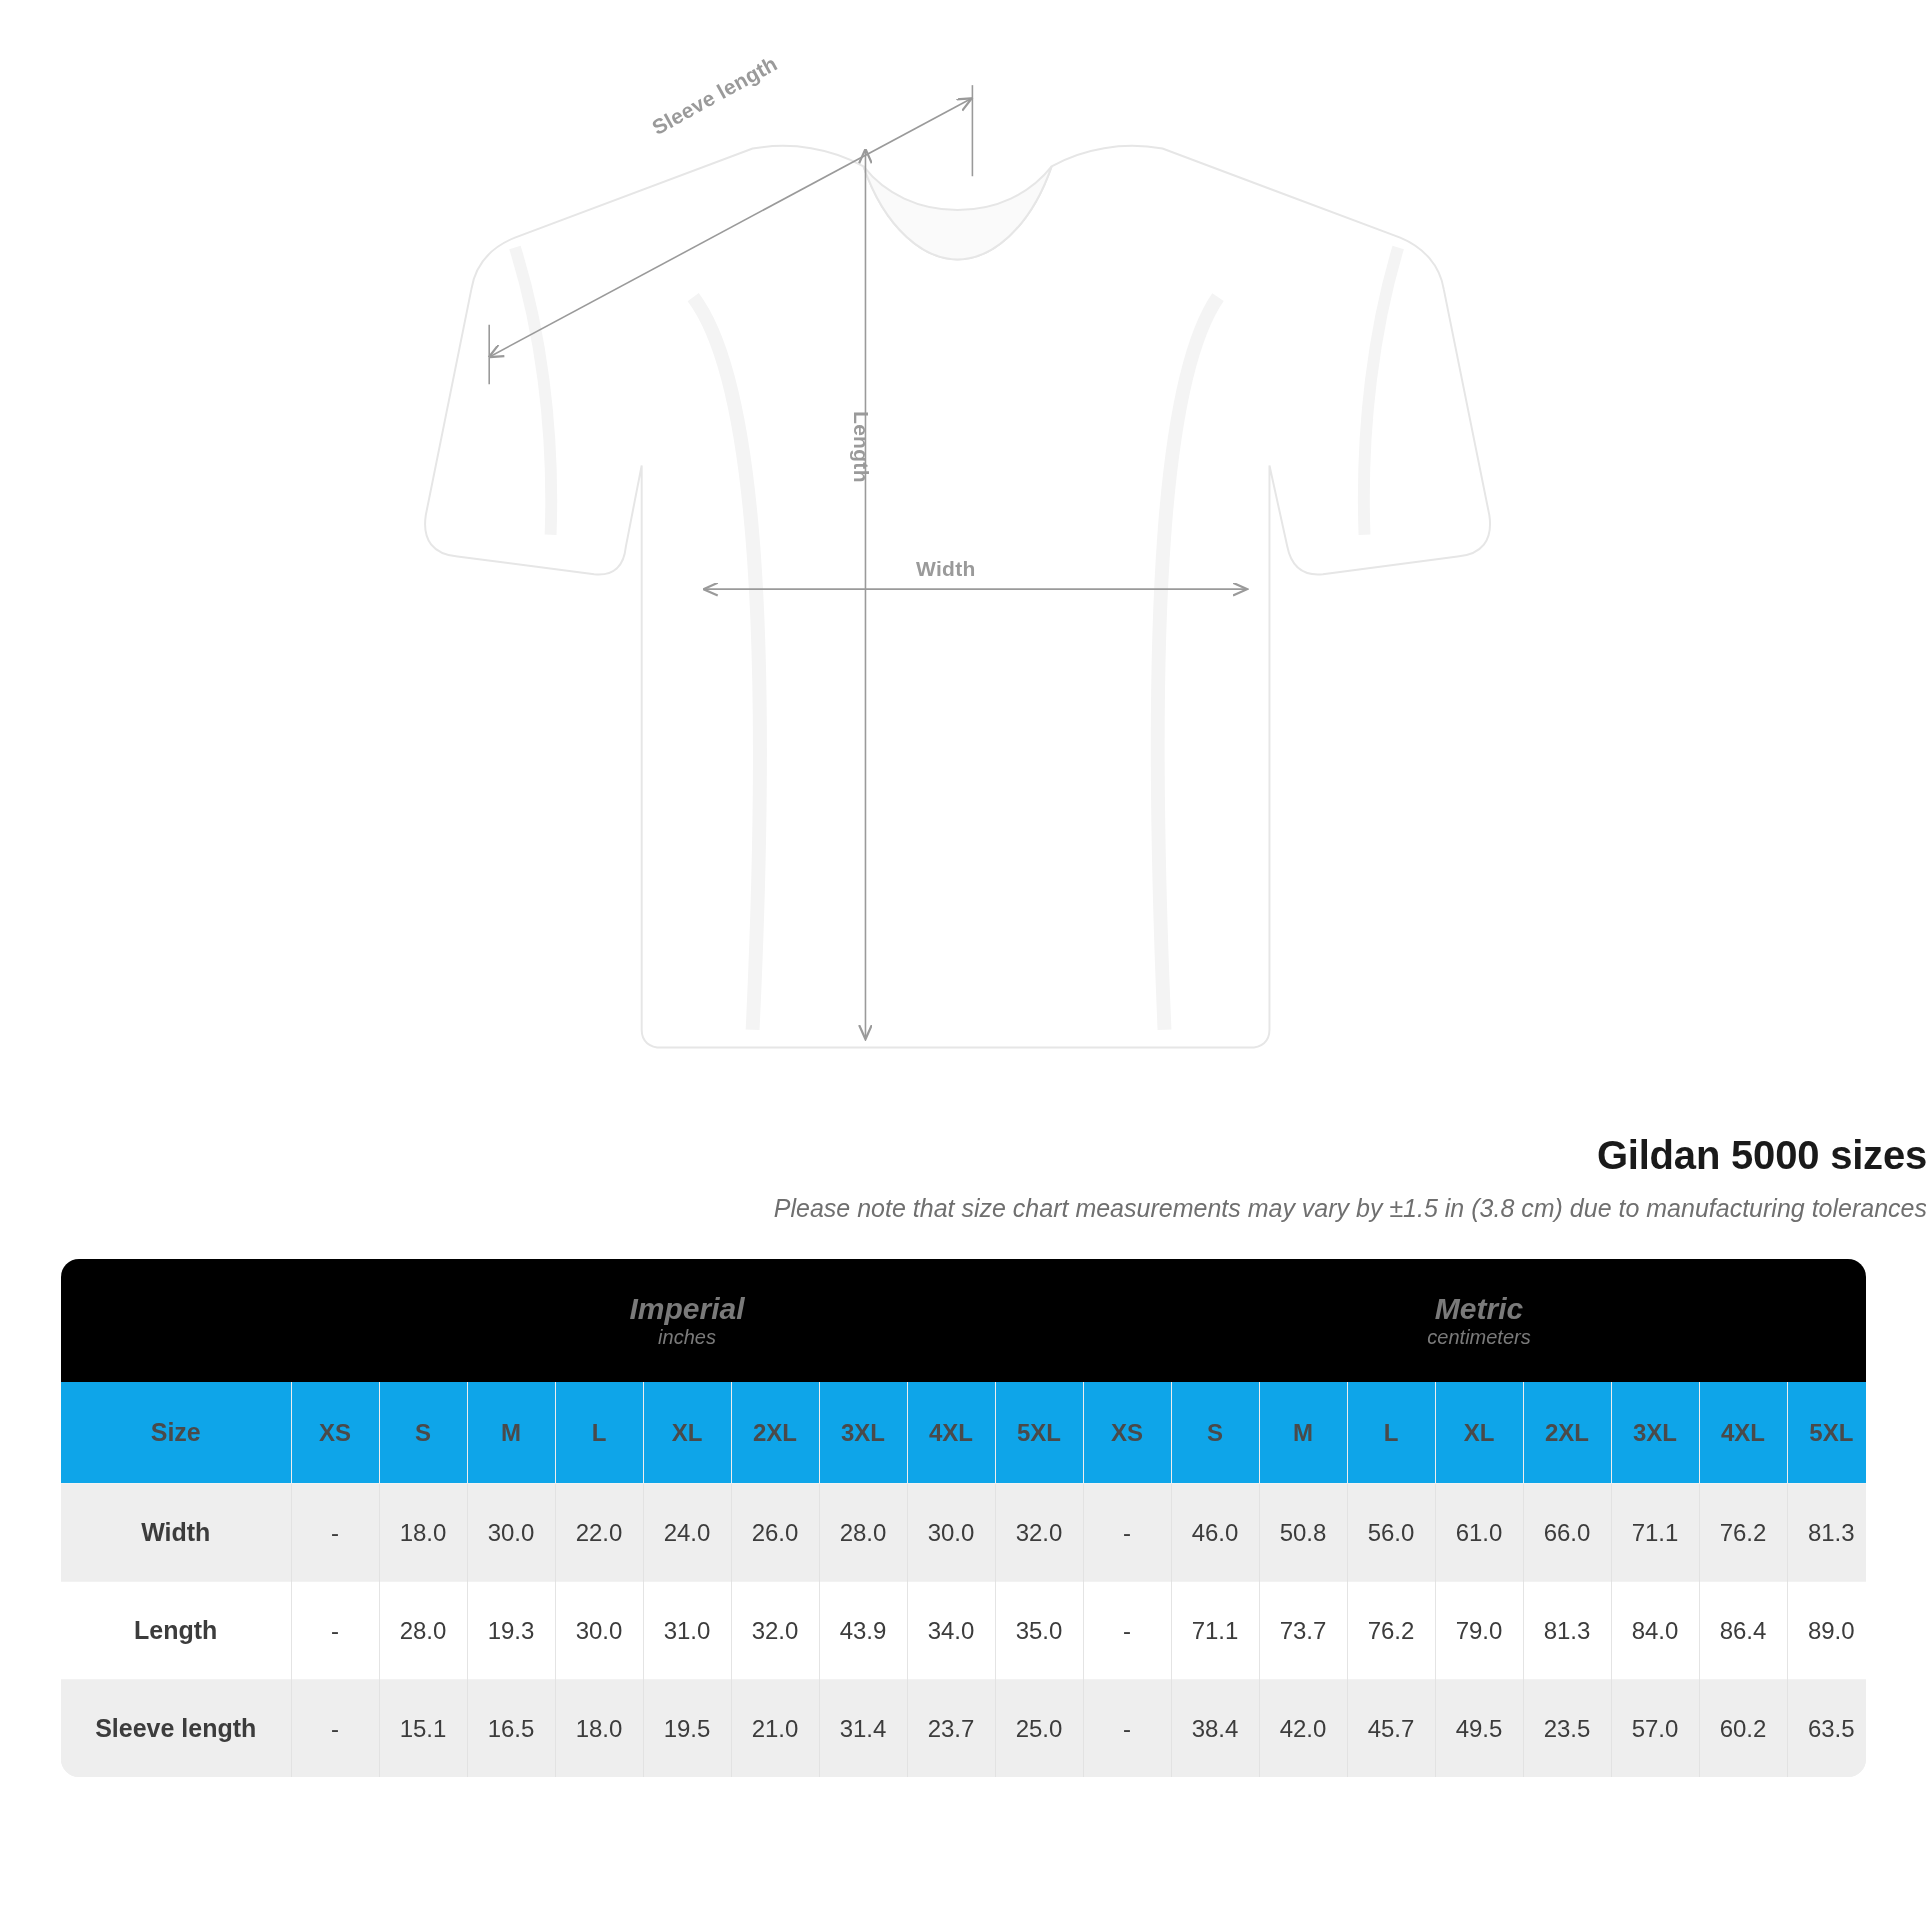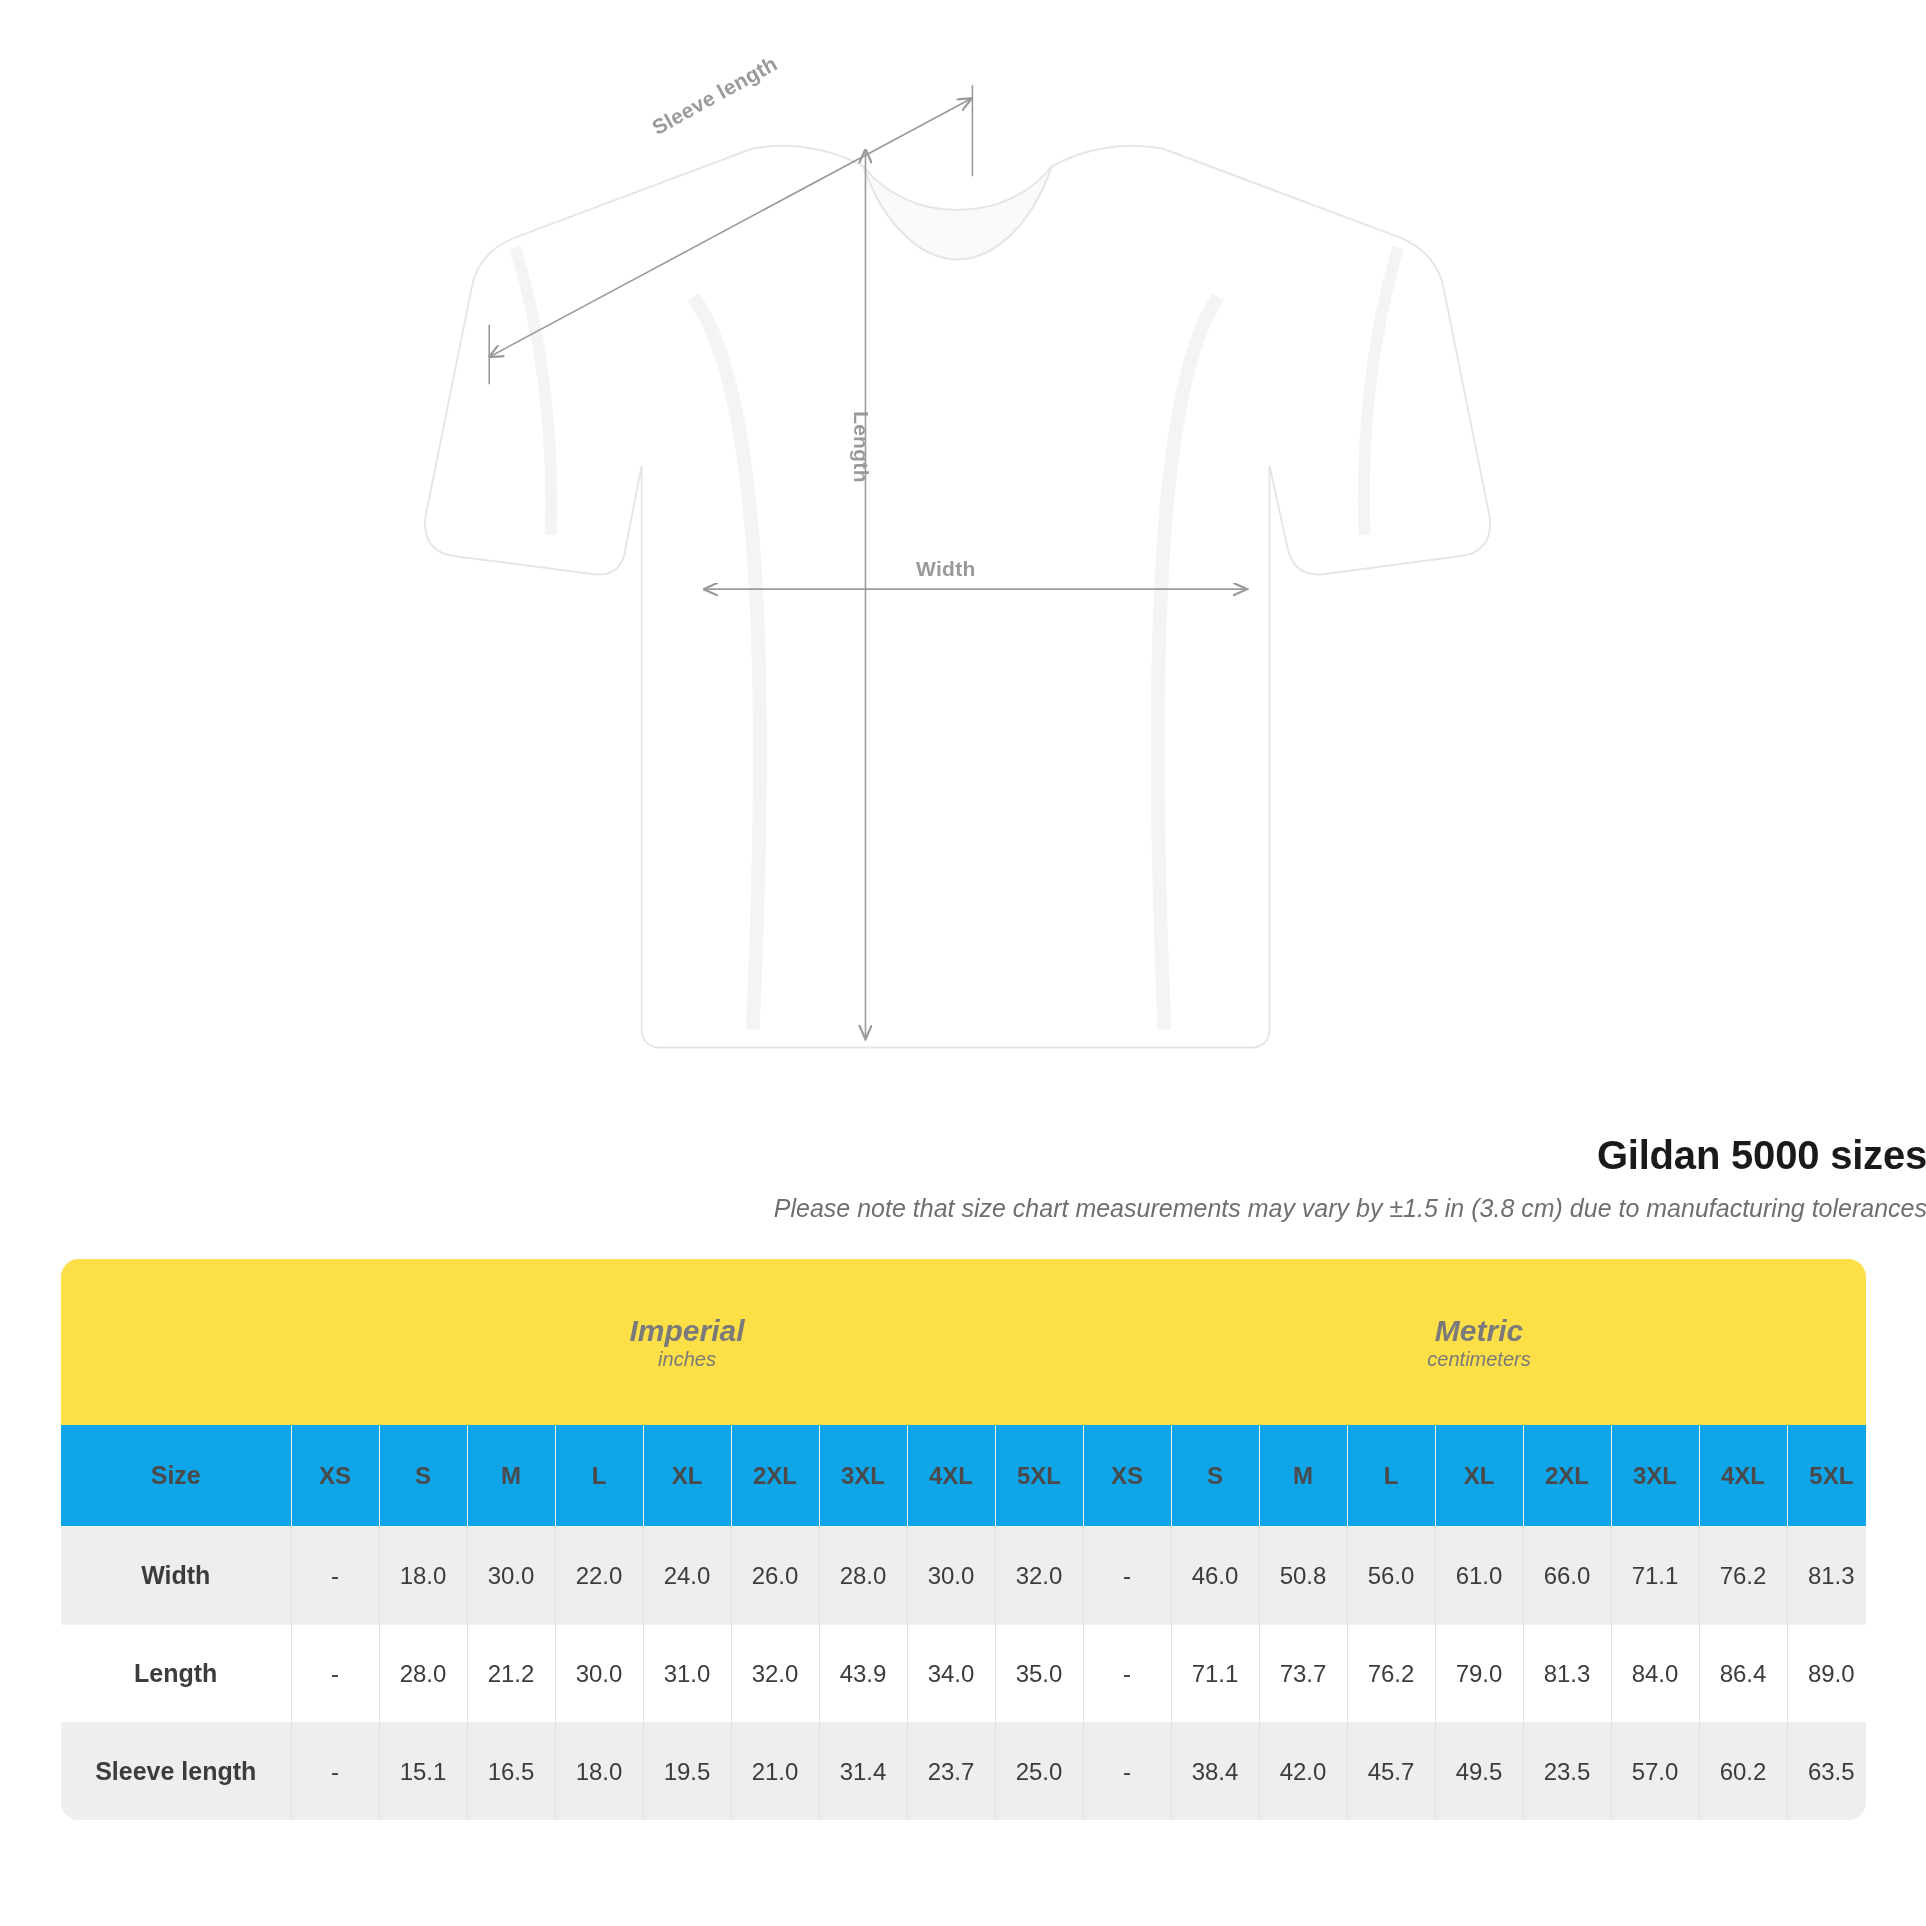--- a/index.html
+++ b/index.html
@@ -85,23 +85,23 @@
   }
   table.size-table {
     border-collapse: collapse;
     width: 100%;
     table-layout: fixed;
   }
   table.size-table col.label-col { width: 230px; }
   table.size-table col.data-col { width: 88px; }
 
   .unit-head td {
-    background: #fde047;
+    background: #000000;
     padding: 0;
-    height: 166px;
+    height: 123px;
     vertical-align: middle;
     text-align: center;
   }
   .unit-name {
     font-size: 30px;
     font-style: italic;
     font-weight: bold;
     color: #7a7a7a;
   }
   .unit-sub {
@@ -301,21 +301,21 @@
           <td>66.0</td>
           <td>71.1</td>
           <td>76.2</td>
           <td>81.3</td>
         </tr>
 
         <tr class="data-row plain">
           <td class="rowhead">Length</td>
           <td>-</td>
           <td>28.0</td>
-          <td>21.2</td>
+          <td>19.3</td>
           <td>30.0</td>
           <td>31.0</td>
           <td>32.0</td>
           <td>43.9</td>
           <td>34.0</td>
           <td>35.0</td>
           <td>-</td>
           <td>71.1</td>
           <td>73.7</td>
           <td>76.2</td>

